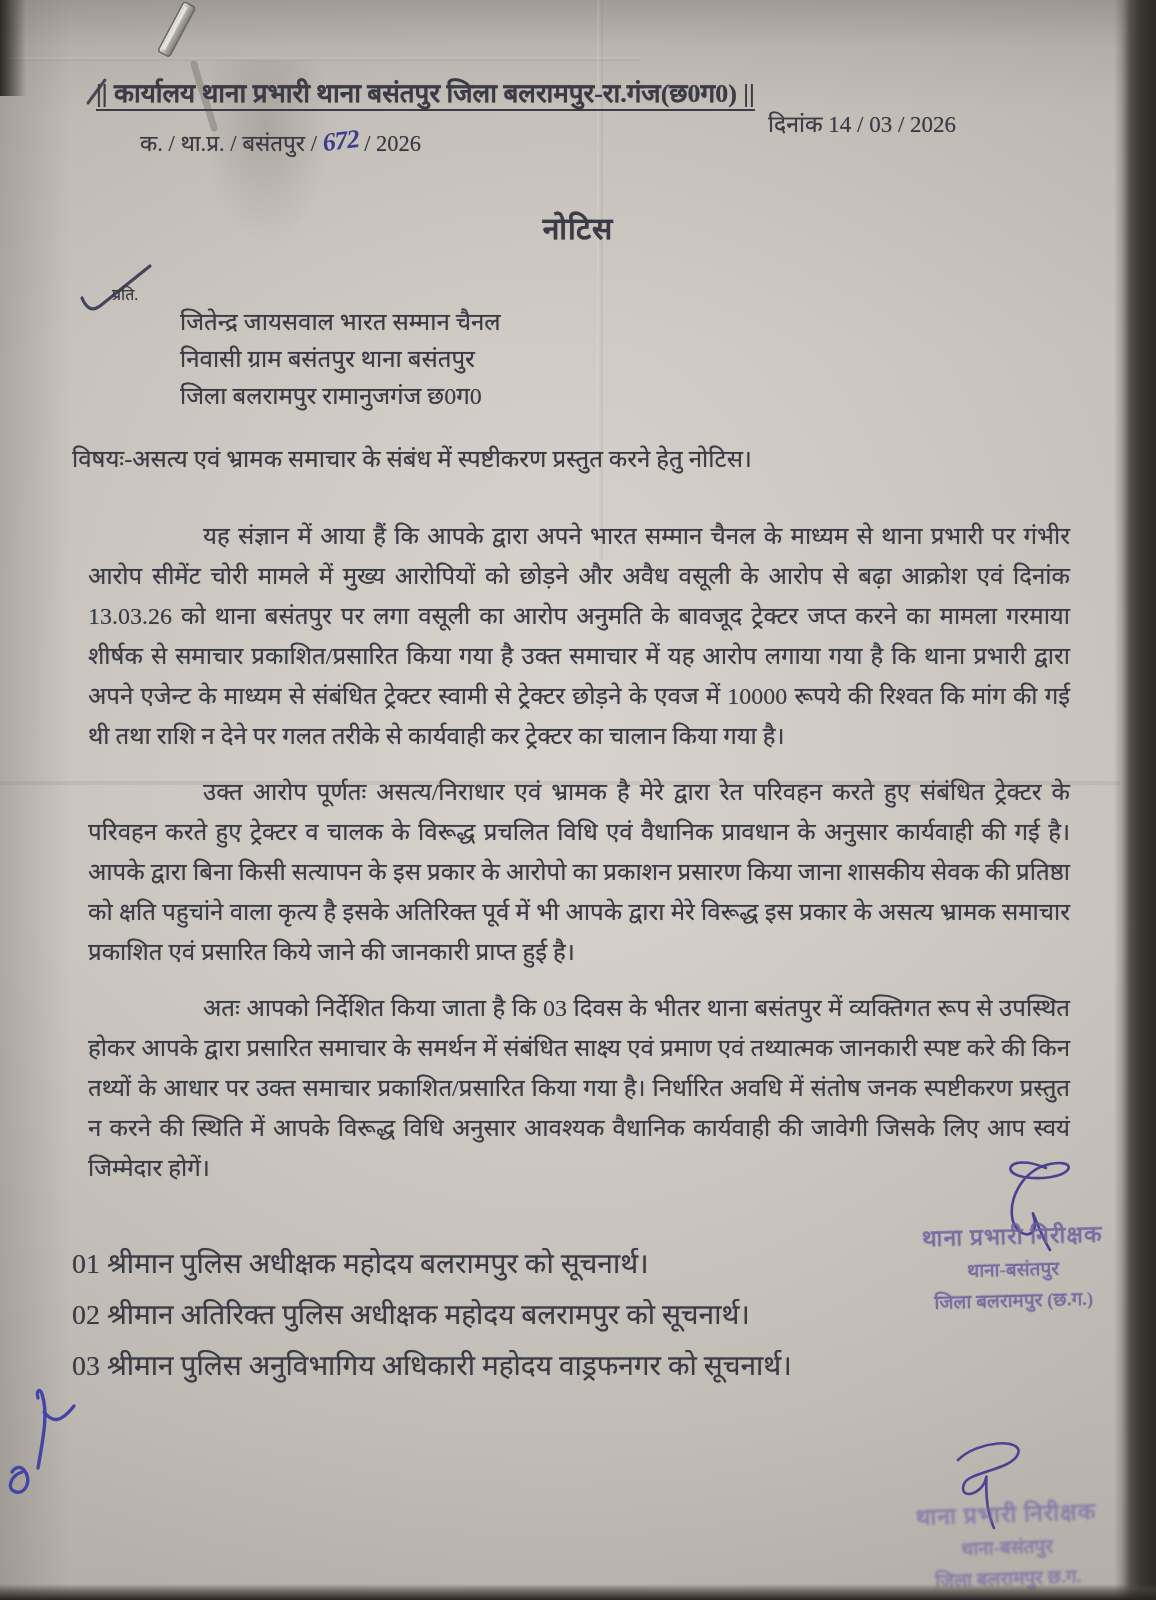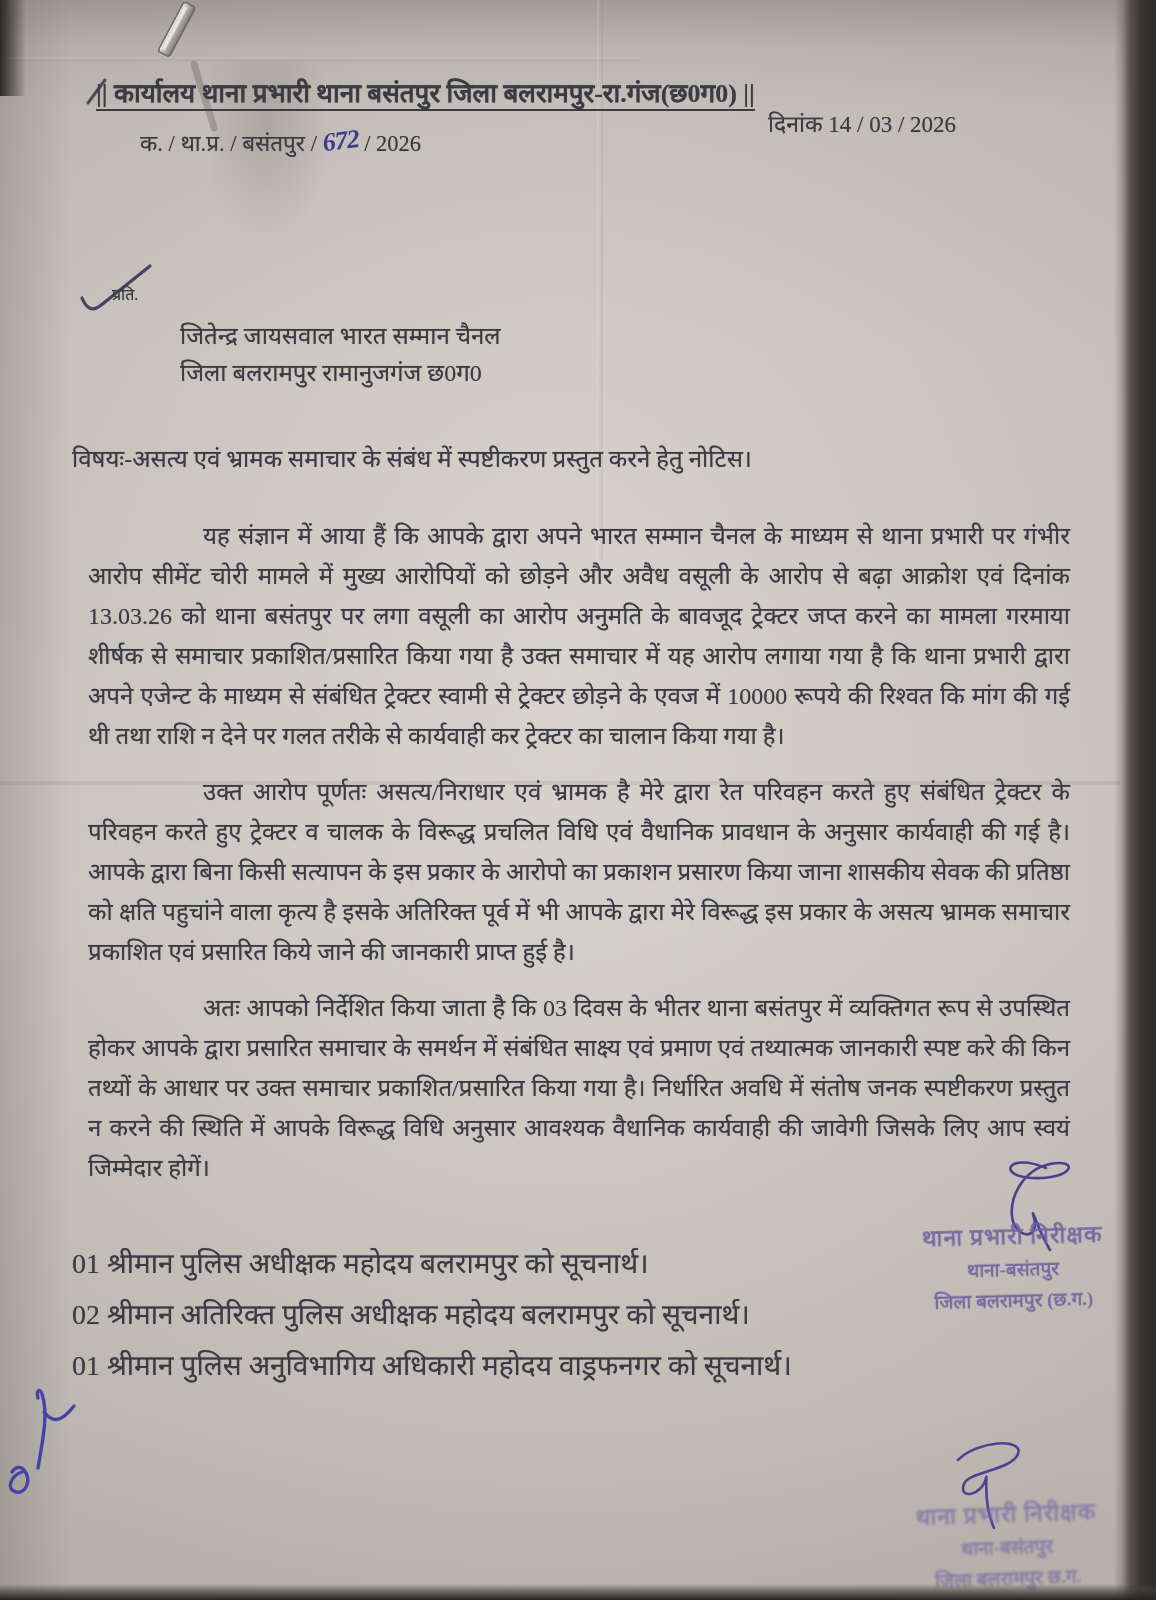--- a/index.html
+++ b/index.html
@@ -60,21 +60,21 @@
   }
   .ref-line { left:140px; top:127px; font-size:22.5px; white-space:nowrap; }
   .ref-handwritten {
     display:inline-block; color:#3d3d8c; font-size:26px; font-style:italic;
     transform: rotate(-7deg) translateY(-2px);
     text-shadow:none; font-weight:bold; letter-spacing:-1px;
   }
   .date-line { left:768px; top:107px; font-size:23px; white-space:nowrap; }
   .doc-title { left:0; top:207px; width:1156px; text-align:center; font-size:30px; font-weight:bold; letter-spacing:1px; }
   .salutation { left:112px; top:283px; font-size:16px; }
-  .addr-block { left:180px; top:318px; font-size:24px; line-height:37px; }
+  .addr-block { left:180px; top:304px; font-size:24px; line-height:37px; }
   .subject-line { left:72px; top:441px; width:1020px; font-size:24px; }
   .body-block {
     left:72px; top:500px; width:1014px;
     font-size:24px; line-height:40px; text-align:justify;
   }
   .body-block p { text-indent:115px; margin:16px; }
   
   .cc-block { left:72px; top:1238px; font-size:28px; line-height:51px; }
   
   .stamp {
@@ -133,30 +133,32 @@
   <div class="abs ink office-line">|| कार्यालय थाना प्रभारी थाना बसंतपुर जिला बलरामपुर-रा.गंज(छ0ग0) ||</div>
 
   <div class="abs ink ref-line">
     <span>क. / था.प्र. / बसंतपुर /</span>
     <span class="ref-handwritten">672</span>
     <span>/ 2026</span>
   </div>
 
   <div class="abs ink date-line">दिनांक 14 / 03 / 2026</div>
 
+  <div class="abs ink doc-title">नोटिस</div>
 
   <div class="abs" style="left:76px; top:260px;">
     <svg width="84" height="64" viewBox="0 0 84 64">
       <path d="M6,38 C10,48 16,52 24,46 L74,6" stroke="#43435e" stroke-width="3.2" fill="none" stroke-linecap="round"></path>
     </svg>
   </div>
   <div class="abs ink salutation">प्रति.</div>
 
   <div class="abs ink addr-block">
     <div>जितेन्द्र जायसवाल भारत सम्मान चैनल</div>
+    <div>निवासी ग्राम बसंतपुर थाना बसंतपुर</div>
     <div>जिला बलरामपुर रामानुजगंज छ0ग0</div>
   </div>
 
   <div class="abs ink subject-line">विषयः-असत्य एवं भ्रामक समाचार के संबंध में स्पष्टीकरण प्रस्तुत करने हेतु नोटिस।</div>
 
   <div class="abs ink body-block">
     <p>यह संज्ञान में आया हैं कि आपके द्वारा अपने भारत सम्मान चैनल के माध्यम से थाना प्रभारी पर गंभीर आरोप सीमेंट चोरी मामले में मुख्य आरोपियों को छोड़ने और अवैध वसूली के आरोप से बढ़ा आक्रोश एवं दिनांक 13.03.26 को थाना बसंतपुर पर लगा वसूली का आरोप अनुमति के बावजूद ट्रेक्टर जप्त करने का मामला गरमाया शीर्षक से समाचार प्रकाशित/प्रसारित किया गया है उक्त समाचार में यह आरोप लगाया गया है कि थाना प्रभारी द्वारा अपने एजेन्ट के माध्यम से संबंधित ट्रेक्टर स्वामी से ट्रेक्टर छोड़ने के एवज में 10000 रूपये की रिश्वत कि मांग की गई थी तथा राशि न देने पर गलत तरीके से कार्यवाही कर ट्रेक्टर का चालान किया गया है।</p>
     <p>उक्त आरोप पूर्णतः असत्य/निराधार एवं भ्रामक है मेरे द्वारा रेत परिवहन करते हुए संबंधित ट्रेक्टर के परिवहन करते हुए ट्रेक्टर व चालक के विरूद्ध प्रचलित विधि एवं वैधानिक प्रावधान के अनुसार कार्यवाही की गई है। आपके द्वारा बिना किसी सत्यापन के इस प्रकार के आरोपो का प्रकाशन प्रसारण किया जाना शासकीय सेवक की प्रतिष्ठा को क्षति पहुचांने वाला कृत्य है इसके अतिरिक्त पूर्व में भी आपके द्वारा मेरे विरूद्ध इस प्रकार के असत्य भ्रामक समाचार प्रकाशित एवं प्रसारित किये जाने की जानकारी प्राप्त हुई है।</p>
     <p>अतः आपको निर्देशित किया जाता है कि 03 दिवस के भीतर थाना बसंतपुर में व्यक्तिगत रूप से उपस्थित होकर आपके द्वारा प्रसारित समाचार के समर्थन में संबंधित साक्ष्य एवं प्रमाण एवं तथ्यात्मक जानकारी स्पष्ट करे की किन तथ्यों के आधार पर उक्त समाचार प्रकाशित/प्रसारित किया गया है। निर्धारित अवधि में संतोष जनक स्पष्टीकरण प्रस्तुत न करने की स्थिति में आपके विरूद्ध विधि अनुसार आवश्यक वैधानिक कार्यवाही की जावेगी जिसके लिए आप स्वयं जिम्मेदार होगें।</p>
   </div>
@@ -168,21 +170,21 @@
   </div>
   <div class="abs stamp upper">
     <div class="l1">थाना प्रभारी निरीक्षक</div>
     <div class="l2">थाना-बसंतपुर</div>
     <div class="l3">जिला बलरामपुर (छ.ग.)</div>
   </div>
 
   <div class="abs ink cc-block">
     <div>01 श्रीमान पुलिस अधीक्षक महोदय बलरामपुर को सूचनार्थ।</div>
     <div>02 श्रीमान अतिरिक्त पुलिस अधीक्षक महोदय बलरामपुर को सूचनार्थ।</div>
-    <div>01 श्रीमान पुलिस अनुविभागिय अधिकारी महोदय वाड्रफनगर को सूचनार्थ।</div>
+    <div>03 श्रीमान पुलिस अनुविभागिय अधिकारी महोदय वाड्रफनगर को सूचनार्थ।</div>
   </div>
 
   <div class="abs" style="left:0px; top:1372px;">
     <svg width="95" height="125" viewBox="0 0 95 125">
       <g stroke="#4444a6" stroke-width="3.4" fill="none" stroke-linecap="round">
         <path d="M22,100 C10,104 6,118 16,120 C26,122 32,108 24,98 C20,93 14,96 12,100"></path>
         <path d="M38,96 C44,62 48,40 42,22 C40,16 36,18 38,26"></path>
         <path d="M44,40 C52,50 60,52 74,34"></path>
       </g>
     </svg>

